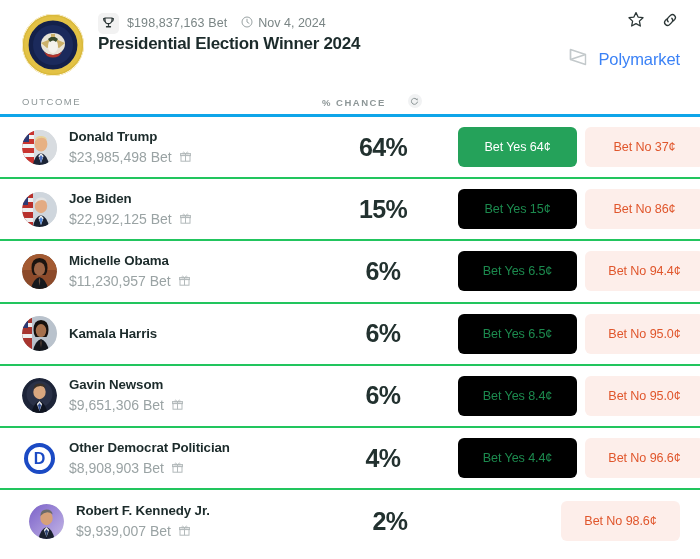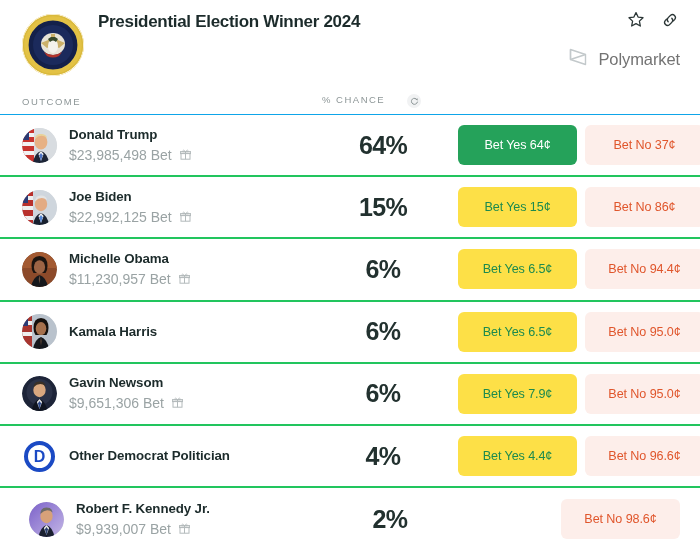--- a/index.html
+++ b/index.html
@@ -114,48 +114,49 @@
   .brand {
     position: absolute;
     right: 20px;
     bottom: 16px;
     display: flex;
     align-items: center;
     gap: 9px;
   }
   .brand-name {
     font-size: 16.5px;
-    color: #737373;
+    color: #3b82f6;
     letter-spacing: -.1px;
   }
 
   
   .table-head {
     display: flex;
     align-items: center;
     padding: 0 22px;
     height: 26px;
-    border-bottom: 1px solid #0ea5e9;
+    border-bottom: 3px solid #0ea5e9;
   }
   .th-outcome {
     flex: 0 0 300px;
     font-size: 9.5px;
     letter-spacing: 1.5px;
     color: #8d9697;
     text-transform: uppercase;
   }
   .th-chance {
     flex: 0 0 auto;
     display: flex;
-    align-items: flex-start;
+    align-items: flex-end;
     gap: 22px;
     font-size: 9.5px;
     letter-spacing: 1.5px;
     color: #8d9697;
     text-transform: uppercase;
+    font-weight: bold;
   }
   .refresh-chip {
     width: 14px;
     height: 14px;
     border-radius: 50%;
     background: #f1f2f3;
     display: flex;
     align-items: center;
     justify-content: center;
   }
@@ -236,21 +237,21 @@
     align-items: center;
     justify-content: center;
     font-family: "Liberation Sans", sans-serif;
     font-size: 12.6px;
     font-weight: normal;
     letter-spacing: -.1px;
     cursor: pointer;
     padding: 0;
   }
   .bet-yes {
-    background: #fde047;
+    background: #000000;
     color: #1c8a4e;
   }
   .bet-yes.active {
     background: #25a25a;
     color: #ffffff;
   }
   .bet-no {
     background: #fdeeea;
     color: #e0562c;
   }
@@ -274,20 +275,41 @@
           <ellipse cx="31" cy="32" rx="5" ry="7" fill="#f4f2ec"></ellipse>
           <path d="M26 25 q5 -5 10 0 l-2 3 q-3 -3 -6 0 z" fill="#3a4a2a"></path>
           <rect x="29" y="20" width="4" height="3" fill="#cbb06a"></rect>
           <path d="M22 38 q9 6 18 0 l-3 4 q-6 3 -12 0 z" fill="#b2342c"></path>
           <circle cx="31" cy="31" r="26" fill="none" stroke="#e3c245" stroke-width="3.2"></circle>
           <circle cx="31" cy="31" r="29.5" fill="none" stroke="#d9b93c" stroke-width="1.4"></circle>
         </svg>
       </div>
 
       <div class="header-text">
+        <div class="meta-row">
+          <span class="trophy-badge">
+            <svg width="11" height="12" viewBox="0 0 11 12">
+              <path d="M2 1 h7 v2.2 a3.5 3.5 0 0 1 -7 0 Z" fill="none" stroke="#2a3535" stroke-width="1.2"></path>
+              <path d="M2 1.6 H0.7 v1.1 a1.8 1.8 0 0 0 1.6 1.7" fill="none" stroke="#2a3535" stroke-width="1.1"></path>
+              <path d="M9 1.6 h1.3 v1.1 a1.8 1.8 0 0 1 -1.6 1.7" fill="none" stroke="#2a3535" stroke-width="1.1"></path>
+              <rect x="4.9" y="6.3" width="1.2" height="2.6" fill="#2a3535"></rect>
+              <rect x="2.9" y="9" width="5.2" height="1.5" rx=".4" fill="#2a3535"></rect>
+            </svg>
+          </span>
+          <span class="meta-volume">$198,837,163 Bet</span>
+          <span class="meta-date-group">
+            <span>
+              <svg width="12" height="12" viewBox="0 0 12 12">
+                <circle cx="6" cy="6" r="5" fill="none" stroke="#9aa3a4" stroke-width="1"></circle>
+                <path d="M6 3.2 V6 L8 7.3" fill="none" stroke="#9aa3a4" stroke-width="1" stroke-linecap="round"></path>
+              </svg>
+            </span>
+            <span class="meta-date">Nov 4, 2024</span>
+          </span>
+        </div>
 
         <div class="market-title">Presidential Election Winner 2024</div>
       </div>
     </div>
 
     <div class="header-actions">
       <span class="icon-btn">
         <svg width="18" height="18" viewBox="0 0 18 18">
           <path d="M9 1.6 l2.1 4.5 4.9 .6 -3.6 3.4 .95 4.9 -4.35 -2.4 -4.35 2.4 .95 -4.9 -3.6 -3.4 4.9 -.6 Z" fill="none" stroke="#2b3636" stroke-width="1.3" stroke-linejoin="round"></path>
         </svg>
@@ -527,36 +549,48 @@
                 <path d="M5.5 2.6 V10.2" stroke="#b3babb" stroke-width="1"></path>
                 <path d="M5.5 2.6 q-2.4 -2.6 -3 -.6 q-.3 1.2 3 .6 z" fill="none" stroke="#b3babb" stroke-width=".9"></path>
                 <path d="M5.5 2.6 q2.4 -2.6 3 -.6 q.3 1.2 -3 .6 z" fill="none" stroke="#b3babb" stroke-width=".9"></path>
               </svg>
             </span>
           </div>
         </span>
       </div>
       <div class="cell-chance">6%</div>
       <div class="cell-actions">
-        <button class="bet-btn bet-yes">Bet Yes 7.9¢</button>
+        <button class="bet-btn bet-yes">Bet Yes 8.4¢</button>
         <button class="bet-btn bet-no">Bet No 95.0¢</button>
       </div>
     </div>
 
     <div class="row">
       <div class="cell-outcome">
         <span class="avatar" style="background:#ffffff">
           <svg width="35" height="35" viewBox="0 0 35 35">
             <circle cx="17.5" cy="17.5" r="17.5" fill="#ffffff"></circle>
             <circle cx="17.5" cy="17.5" r="13.5" fill="none" stroke="#1b4ac4" stroke-width="4"></circle>
             <text x="17.5" y="23.4" text-anchor="middle" font-family="Liberation Sans, sans-serif" font-size="16" font-weight="bold" fill="#1b4ac4">D</text>
           </svg>
         </span>
         <span class="outcome-meta">
           <div class="outcome-name">Other Democrat Politician</div>
+          <div class="outcome-sub">
+            <span class="outcome-volume">$8,908,903 Bet</span>
+            <span>
+              <svg width="11" height="11" viewBox="0 0 11 11">
+                <rect x="1" y="4.2" width="9" height="6" fill="none" stroke="#b3babb" stroke-width="1"></rect>
+                <rect x="0.4" y="2.6" width="10.2" height="2" fill="none" stroke="#b3babb" stroke-width="1"></rect>
+                <path d="M5.5 2.6 V10.2" stroke="#b3babb" stroke-width="1"></path>
+                <path d="M5.5 2.6 q-2.4 -2.6 -3 -.6 q-.3 1.2 3 .6 z" fill="none" stroke="#b3babb" stroke-width=".9"></path>
+                <path d="M5.5 2.6 q2.4 -2.6 3 -.6 q.3 1.2 -3 .6 z" fill="none" stroke="#b3babb" stroke-width=".9"></path>
+              </svg>
+            </span>
+          </div>
         </span>
       </div>
       <div class="cell-chance">4%</div>
       <div class="cell-actions">
         <button class="bet-btn bet-yes">Bet Yes 4.4¢</button>
         <button class="bet-btn bet-no">Bet No 96.6¢</button>
       </div>
     </div>
 
     <div class="row">

